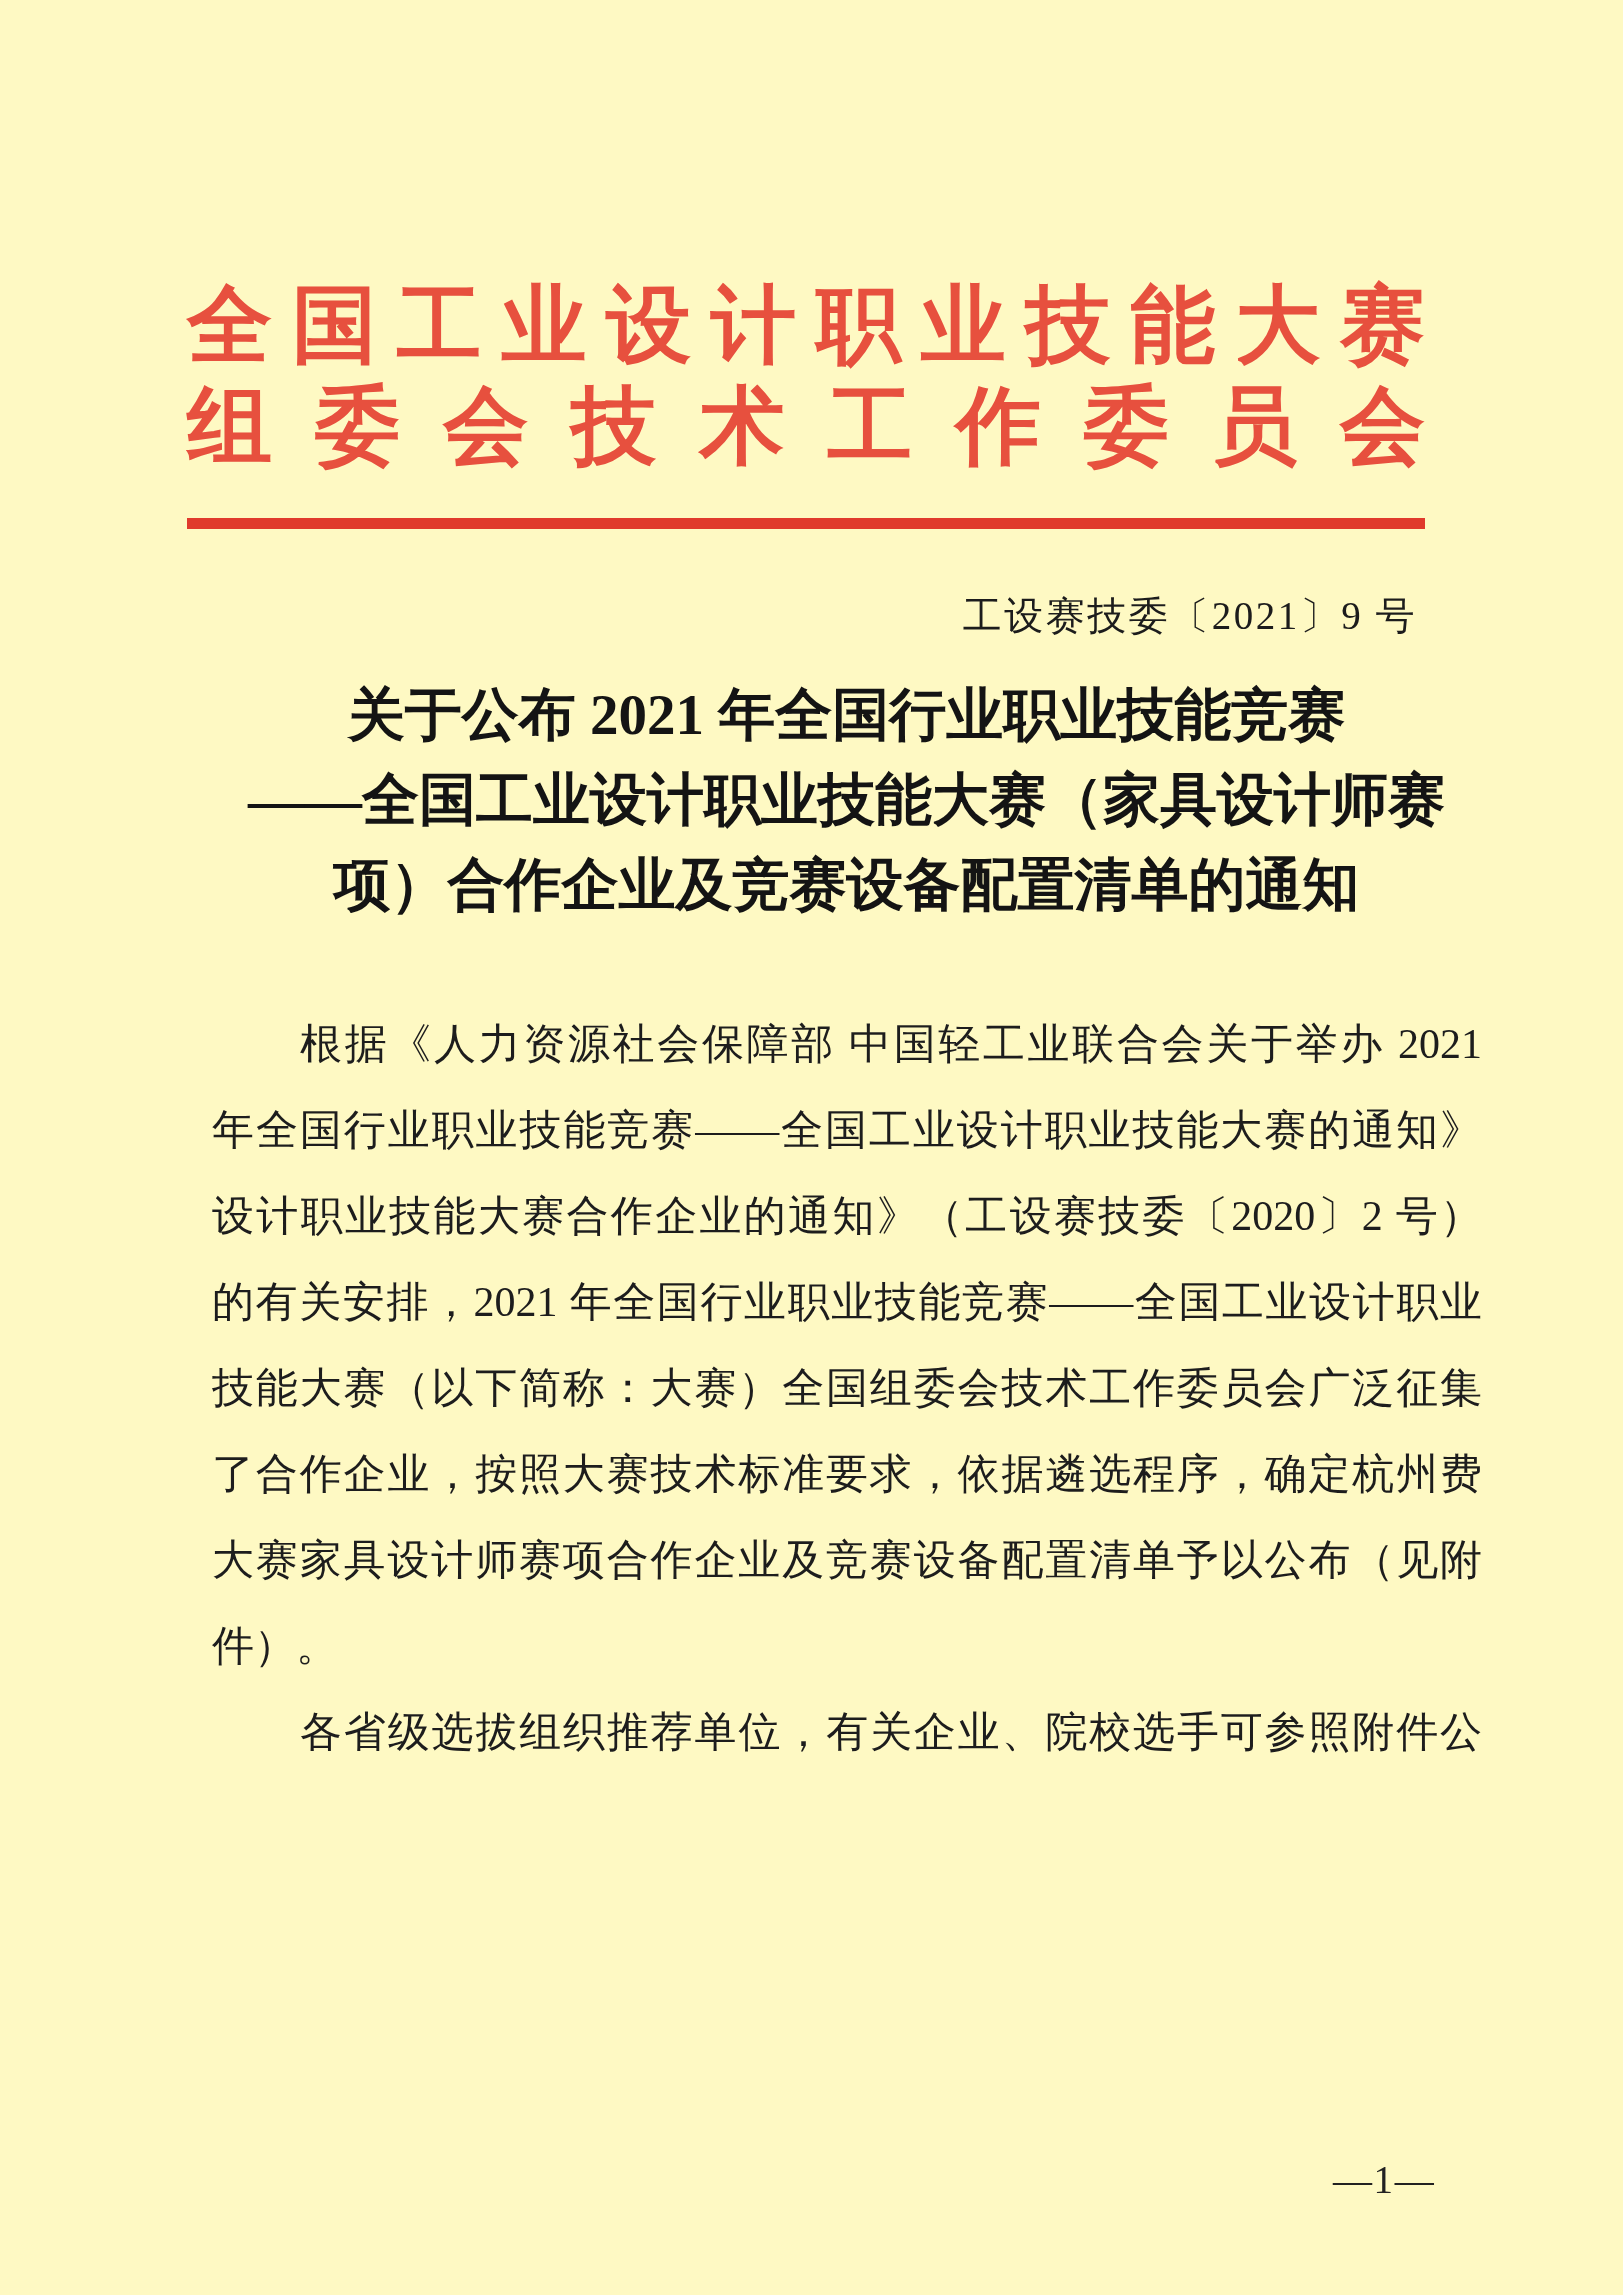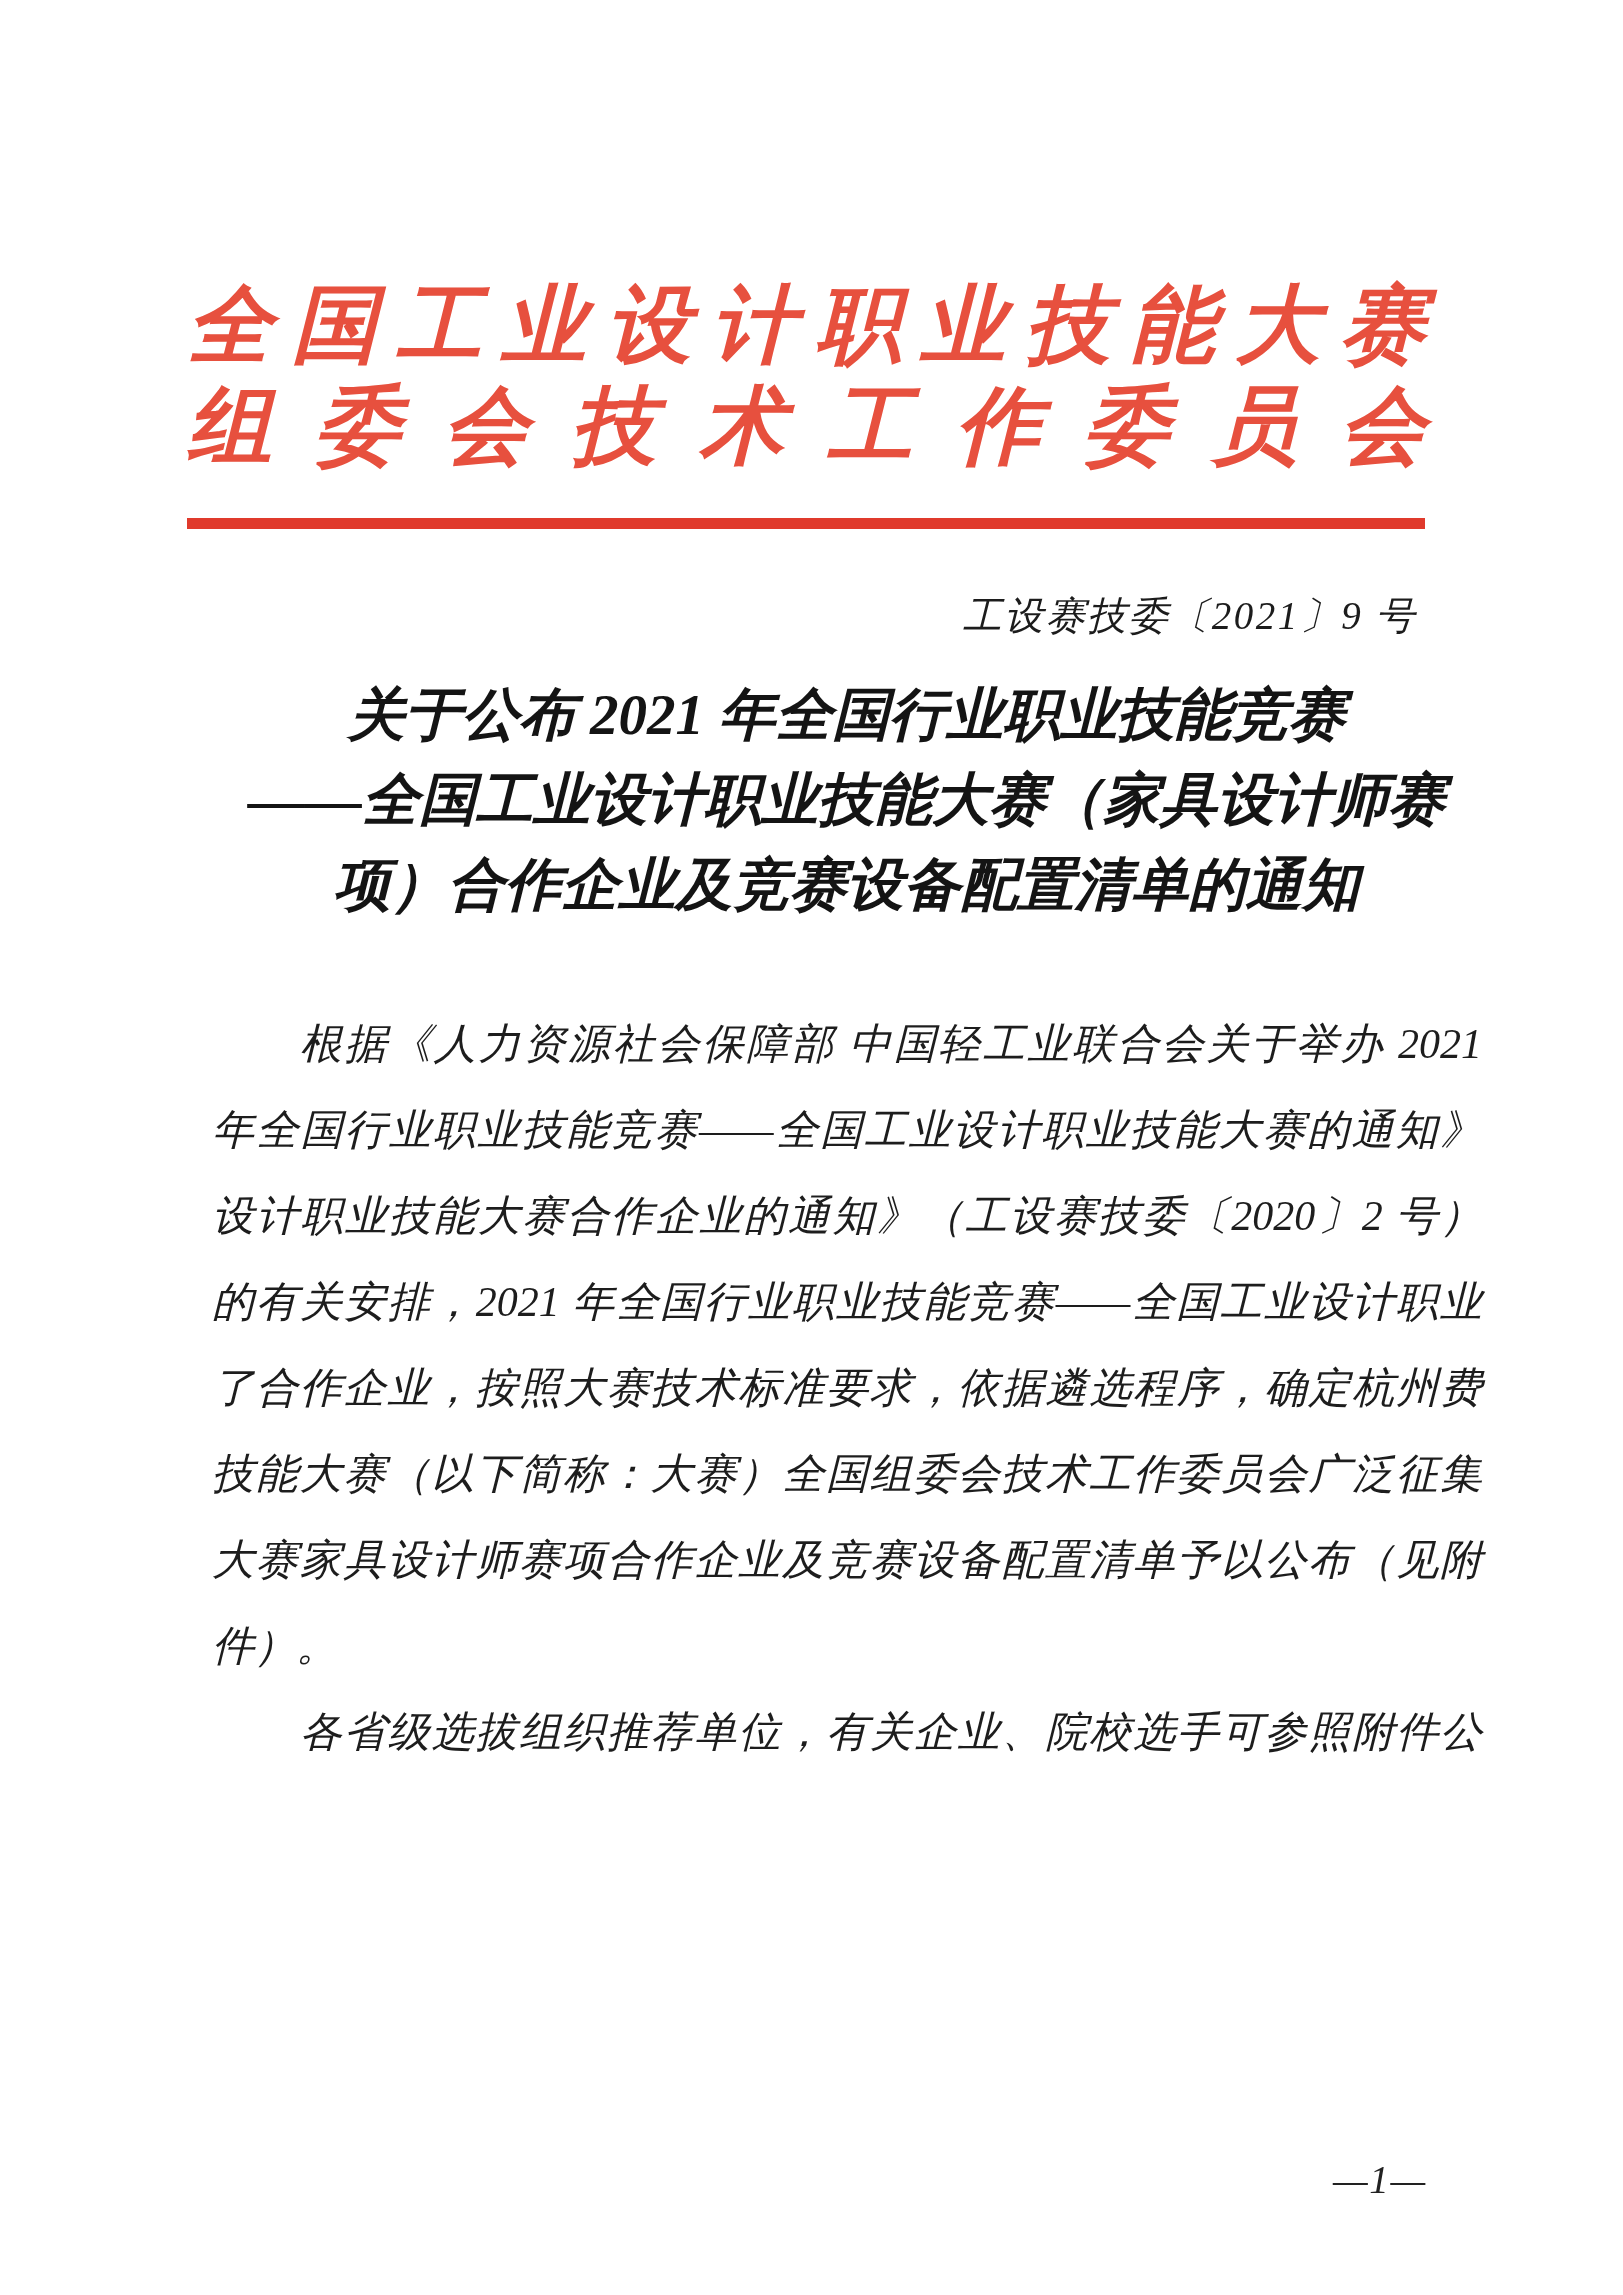--- a/index.html
+++ b/index.html
@@ -5,24 +5,23 @@
   html, body {
     margin: 0;
     padding: 0;
     background: #9a9a9a;
   }
   .page {
     position: relative;
     width: 1624px;
     height: 2295px;
     margin: 0 auto;
-    background: #ffffff;
+    background: #fef9c3;
     overflow: hidden;
     font-family: "Liberation Serif", serif;
-    font-style: italic;
   }
   
   .letterhead {
     position: absolute;
     left: 187px;
     top: 275px;
     width: 1238px;
     color: #e7503e;
     font-weight: bold;
   }
@@ -117,22 +116,22 @@
     <div class="title-line">关于公布 2021 年全国行业职业技能竞赛</div>
     <div class="title-line">——全国工业设计职业技能大赛（家具设计师赛</div>
     <div class="title-line">项）合作企业及竞赛设备配置清单的通知</div>
   </h1>
 
   <main class="body-text">
     <div class="bline bl-indent">根据《人力资源社会保障部 中国轻工业联合会关于举办 2021</div>
     <div class="bline">年全国行业职业技能竞赛——全国工业设计职业技能大赛的通知》</div>
     <div class="bline">设计职业技能大赛合作企业的通知》（工设赛技委〔2020〕2 号）</div>
     <div class="bline">的有关安排，2021 年全国行业职业技能竞赛——全国工业设计职业</div>
+    <div class="bline">技能大赛（以下简称：大赛）全国组委会技术工作委员会广泛征集</div>
     <div class="bline">了合作企业，按照大赛技术标准要求，依据遴选程序，确定杭州费</div>
-    <div class="bline">技能大赛（以下简称：大赛）全国组委会技术工作委员会广泛征集</div>
     <div class="bline">大赛家具设计师赛项合作企业及竞赛设备配置清单予以公布（见附</div>
     <div class="bline bl-plain">件）。</div>
     <div class="bline bl-indent">各省级选拔组织推荐单位，有关企业、院校选手可参照附件公</div>
   </main>
 
   <div class="page-number">—1—</div>
 
 </div>
 
 

